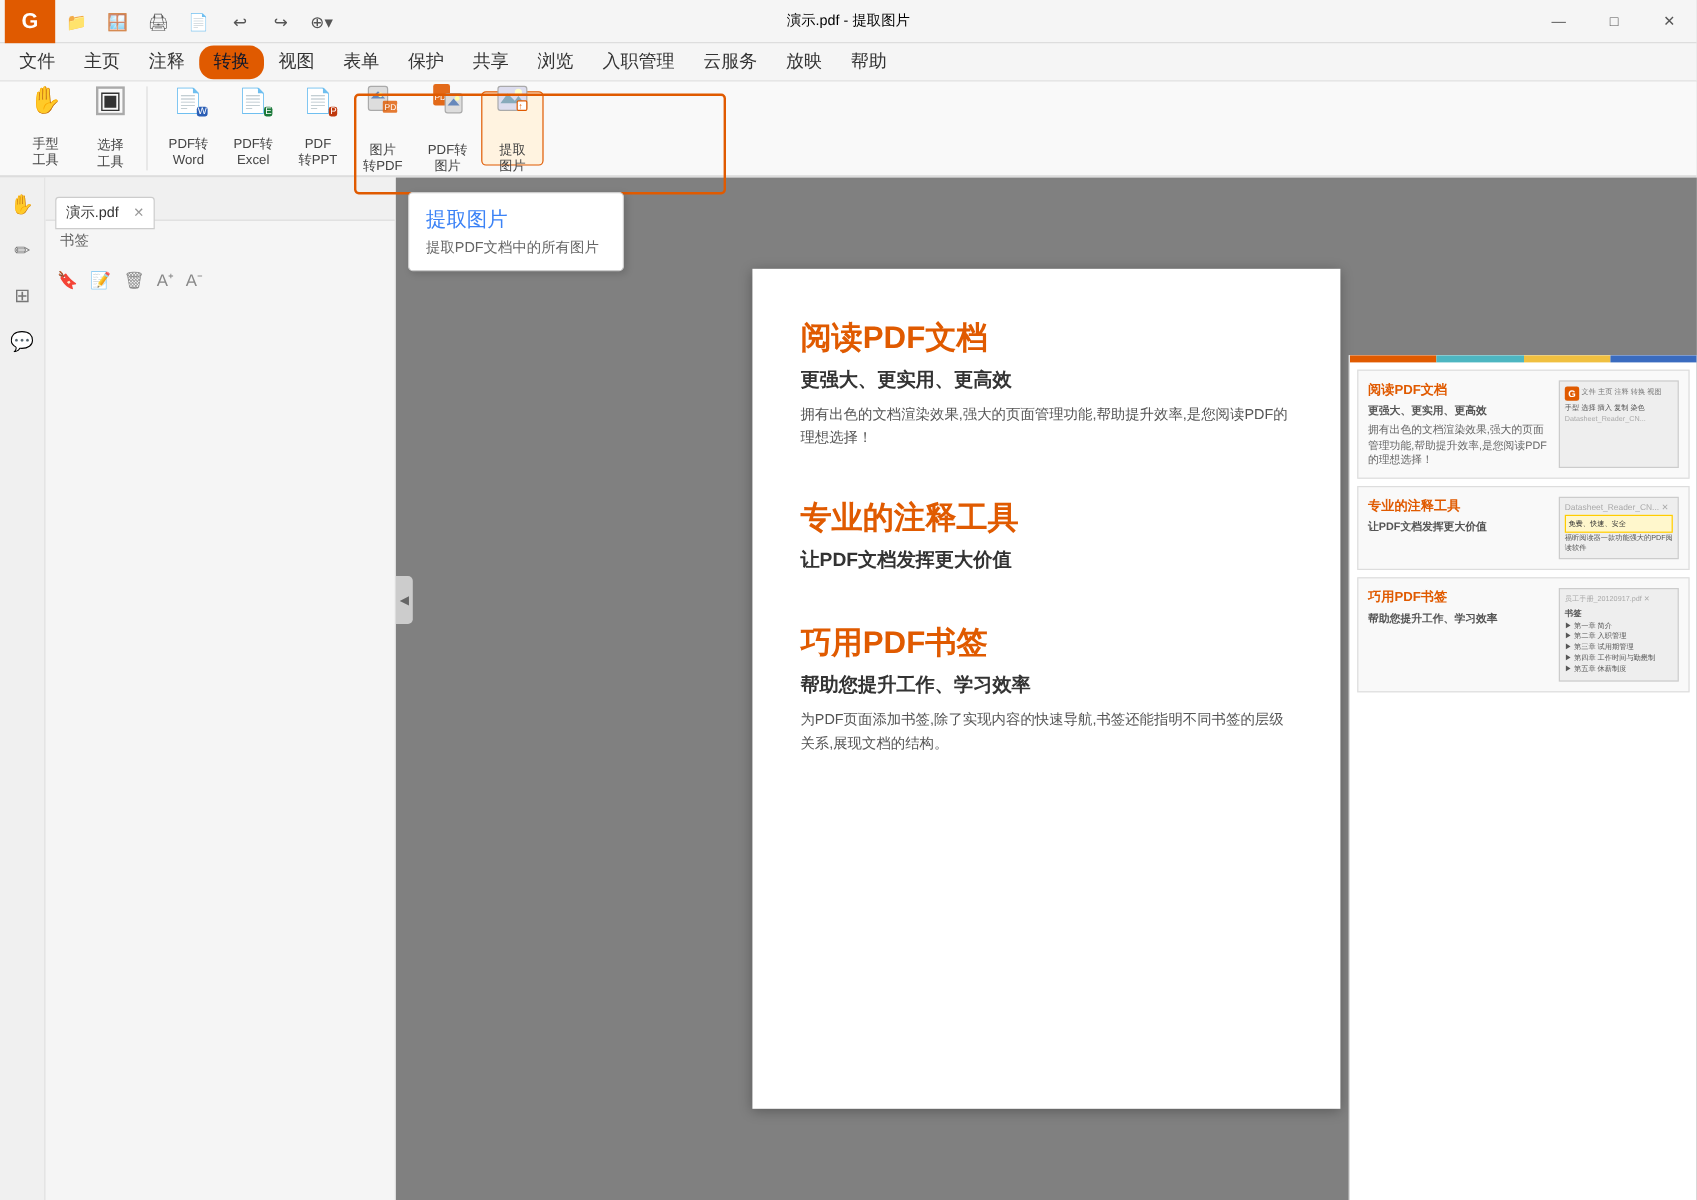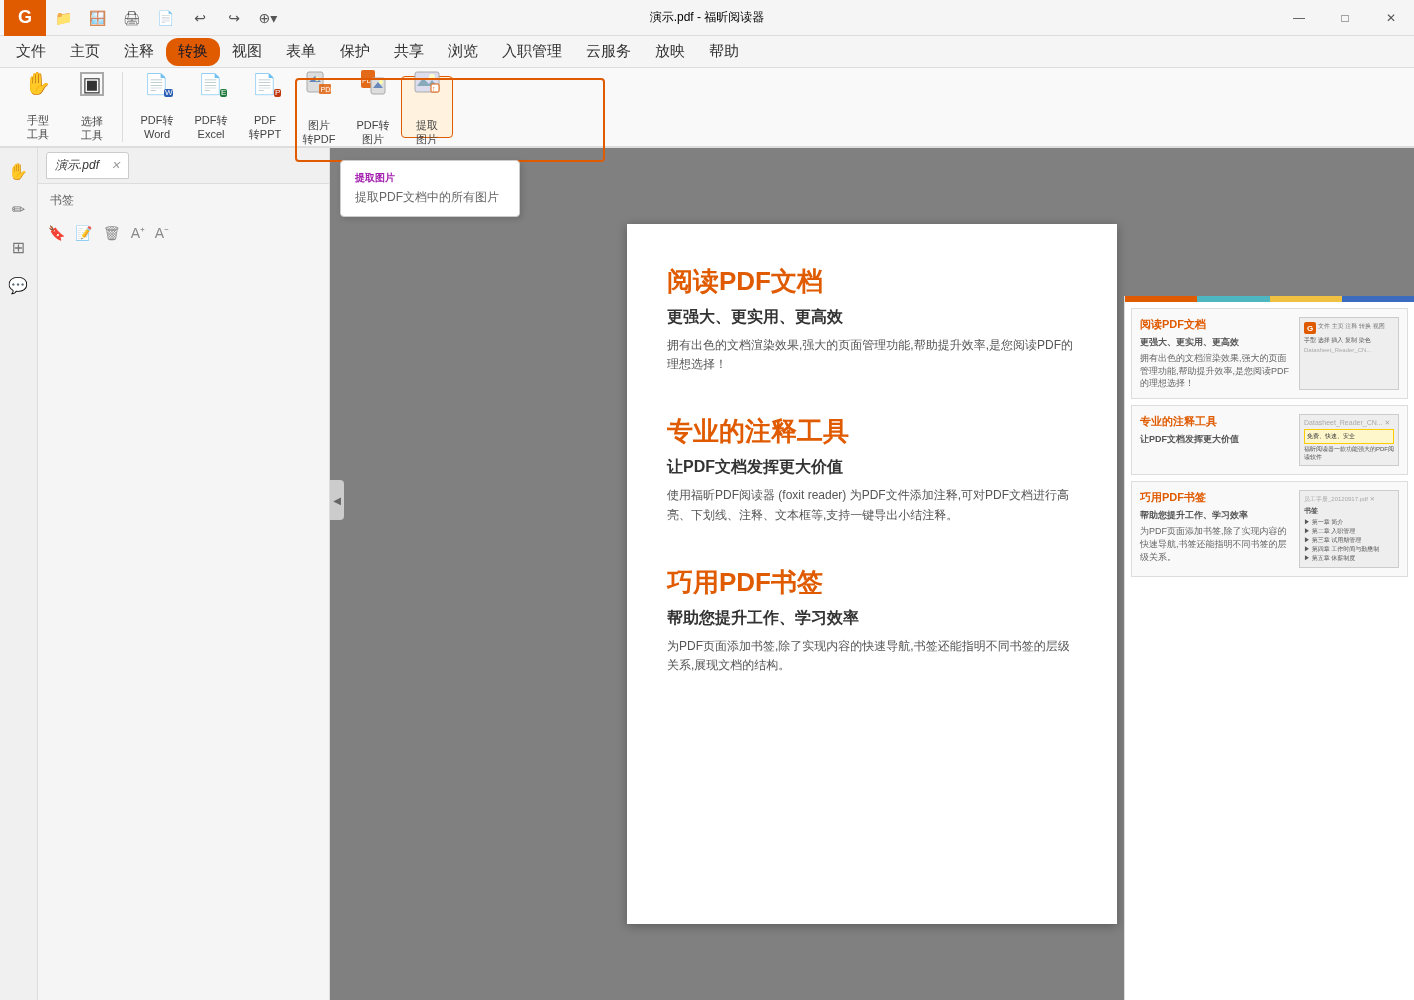--- a/index.html
+++ b/index.html
@@ -23,36 +23,36 @@
     #toolbar { height: 80px; background: #f9f9f9; border-bottom: 2px solid #ddd; display: flex; align-items: center; padding: 4px 8px; gap: 4px; position: relative; }
     .toolbar-group { display: flex; align-items: center; gap: 2px; padding: 0 4px; border-right: 1px solid #ddd; height: 70px; }
     .toolbar-group:last-child { border-right: none; }
     .tool-btn { display: flex; flex-direction: column; align-items: center; justify-content: center; width: 52px; height: 62px; cursor: pointer; border-radius: 4px; padding: 4px 2px; color: #333; font-size: 11px; gap: 2px; }
     .tool-btn.highlighted { background: #fff3e0; border: 1px solid #e05a00; }
     .tool-btn-icon { font-size: 22px; line-height: 1; }
     .tool-btn-label { text-align: center; line-height: 1.2; color: #444; margin-top: 17px; }
 
     
     .tooltip-popup { position: absolute; top: 160px; left: 340px; background: white; border: 1px solid #ccc; border-radius: 4px; padding: 10px 14px; z-index: 100; box-shadow: 2px 2px 6px rgba(0,0,0,0.15); min-width: 180px; }
-    .tooltip-popup-title { font-size: 10px; font-weight: bold; color: #a21caf; margin-bottom: 4px; }
+    .tooltip-popup-title { font-size: 17px; font-weight: normal; color: #3b82f6; margin-bottom: 4px; }
     .tooltip-popup-desc { font-size: 12px; color: #666; }
 
     
     .highlight-box { position: absolute; top: 78px; left: 295px; width: 310px; height: 84px; border: 2px solid #e05a00; border-radius: 4px; pointer-events: none; z-index: 50; }
     #bookmarks-label { padding: 8px 12px; font-size: 12px; color: #666; }
     #bookmark-toolbar { padding: 4px 8px; display: flex; gap: 6px; align-items: center; }
     .bm-btn { font-size: 14px; color: #888; cursor: pointer; padding: 2px; }
 
     
     #sidebar { position: absolute; top: 148px; left: 0; width: 38px; bottom: 0; background: #f0f0f0; border-right: 1px solid #ddd; display: flex; flex-direction: column; align-items: center; padding-top: 8px; gap: 8px; }
     .side-icon { width: 30px; height: 30px; display: flex; align-items: center; justify-content: center; font-size: 16px; color: #777; cursor: pointer; border-radius: 3px; }
 
     
     #panel-content { position: absolute; top: 148px; left: 38px; width: 292px; bottom: 0; background: #f5f5f5; border-right: 1px solid #ddd; }
-    #panel-top { height: 36px; background: #f0f0f0; display: flex; align-items: center; padding: 0 8px; border-bottom: 1px solid #ddd; font-style: italic; }
+    #panel-top { height: 36px; background: #f0f0f0; display: flex; align-items: flex-start; padding: 16px 8px; border-bottom: 1px solid #ddd; }
     .file-tab { display: flex; align-items: center; gap: 4px; padding: 4px 8px; background: white; border: 1px solid #ccc; border-radius: 3px 3px 0 0; font-size: 12px; color: #333; }
 
     
     #main { position: absolute; top: 148px; left: 330px; right: 0; bottom: 0; background: #808080; display: flex; align-items: center; justify-content: center; overflow: hidden; }
     #pdf-page { width: 490px; min-height: 700px; background: white; box-shadow: 0 2px 10px rgba(0,0,0,0.3); padding: 40px; }
 
     
     .section-block { margin-bottom: 40px; }
     .section-title-orange { font-size: 26px; font-weight: bold; color: #e05a00; margin-bottom: 8px; }
     .section-subtitle { font-size: 16px; font-weight: bold; color: #333; margin-bottom: 8px; }
@@ -79,21 +79,21 @@
       <span>G</span>
     </div>
     <div class="titlebar-btn">📁</div>
     <div class="titlebar-btn">🪟</div>
     <div class="titlebar-btn">🖨</div>
     <div class="titlebar-btn">📄</div>
     <div class="titlebar-btn">↩</div>
     <div class="titlebar-btn">↪</div>
     <div class="titlebar-btn">⊕▾</div>
   </div>
-  <span>演示.pdf - 福昕阅读器</span>
+  <span>演示.pdf - 提取图片</span>
   <div id="titlebar-right">
     <div class="win-btn">—</div>
     <div class="win-btn">□</div>
     <div class="win-btn close">✕</div>
   </div>
 </div>
 
 <div id="menubar">
   <div class="menu-item">文件</div>
   <div class="menu-item">主页</div>
@@ -225,21 +225,20 @@
 
     <div class="section-block">
       <div class="section-title-orange">阅读PDF文档</div>
       <div class="section-subtitle">更强大、更实用、更高效</div>
       <div class="section-text">拥有出色的文档渲染效果,强大的页面管理功能,帮助提升效率,是您阅读PDF的理想选择！</div>
     </div>
 
     <div class="section-block">
       <div class="section-title-orange">专业的注释工具</div>
       <div class="section-subtitle">让PDF文档发挥更大价值</div>
-      <div class="section-text">使用福昕PDF阅读器 (foxit reader) 为PDF文件添加注释,可对PDF文档进行高亮、下划线、注释、文本框等,支持一键导出小结注释。</div>
     </div>
 
     <div class="section-block">
       <div class="section-title-orange">巧用PDF书签</div>
       <div class="section-subtitle">帮助您提升工作、学习效率</div>
       <div class="section-text">为PDF页面添加书签,除了实现内容的快速导航,书签还能指明不同书签的层级关系,展现文档的结构。</div>
     </div>
   </div>
 
   <div id="right-preview">
@@ -282,21 +281,20 @@
           <div style="font-size:6px; color:#555; line-height:1.3;">福昕阅读器一款功能强大的PDF阅读软件</div>
         </div>
       </div>
     </div>
 
     <div class="small-preview" style="margin-top:4px;">
       <div style="display:flex; gap:6px;">
         <div style="flex:1;">
           <div class="mini-title">巧用PDF书签</div>
           <div style="font-size:9px; font-weight:bold; color:#555; margin-bottom:3px;">帮助您提升工作、学习效率</div>
-          <div class="mini-text">为PDF页面添加书签,除了实现内容的快速导航,书签还能指明不同书签的层级关系。</div>
         </div>
         <div style="width:100px; background:#eee; border:1px solid #ccc; padding:4px; font-size:7px;">
           <div style="font-size:6px; color:#aaa; margin-bottom:2px;">员工手册_20120917.pdf ✕</div>
           <div style="font-size:7px; font-weight:bold; color:#555; margin-bottom:2px;">书签</div>
           <div style="font-size:6px; color:#555; line-height:1.5;">
             <div>▶ 第一章 简介</div>
             <div>▶ 第二章 入职管理</div>
             <div>▶ 第三章 试用期管理</div>
             <div>▶ 第四章 工作时间与勤懋制</div>
             <div>▶ 第五章 休薪制度</div>

